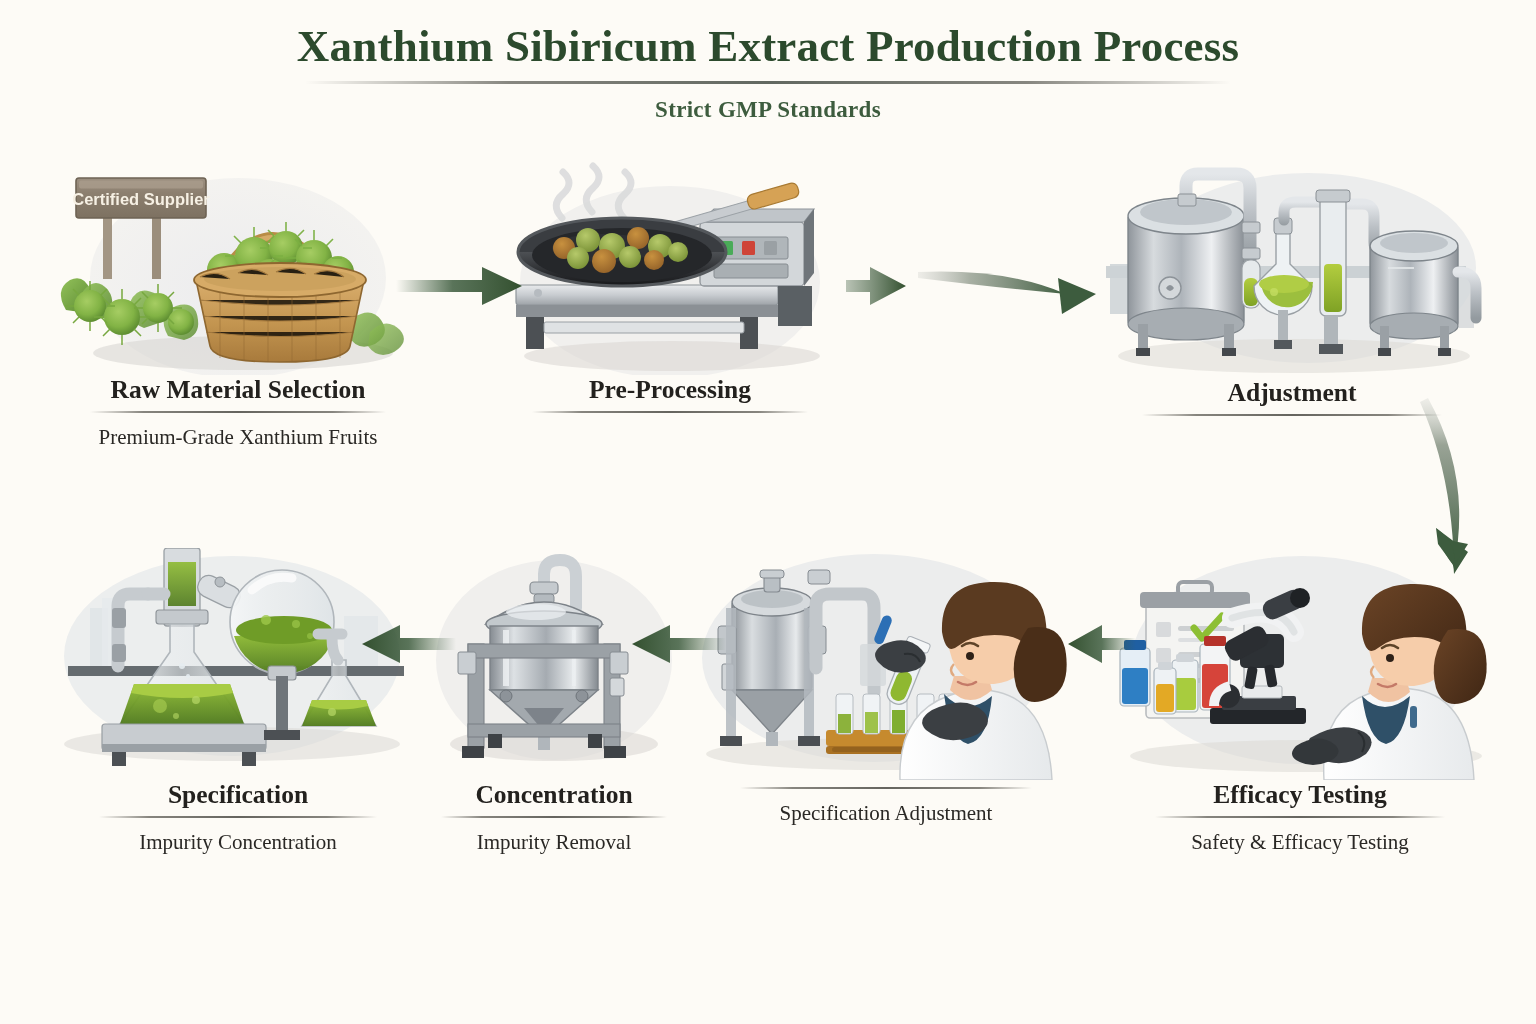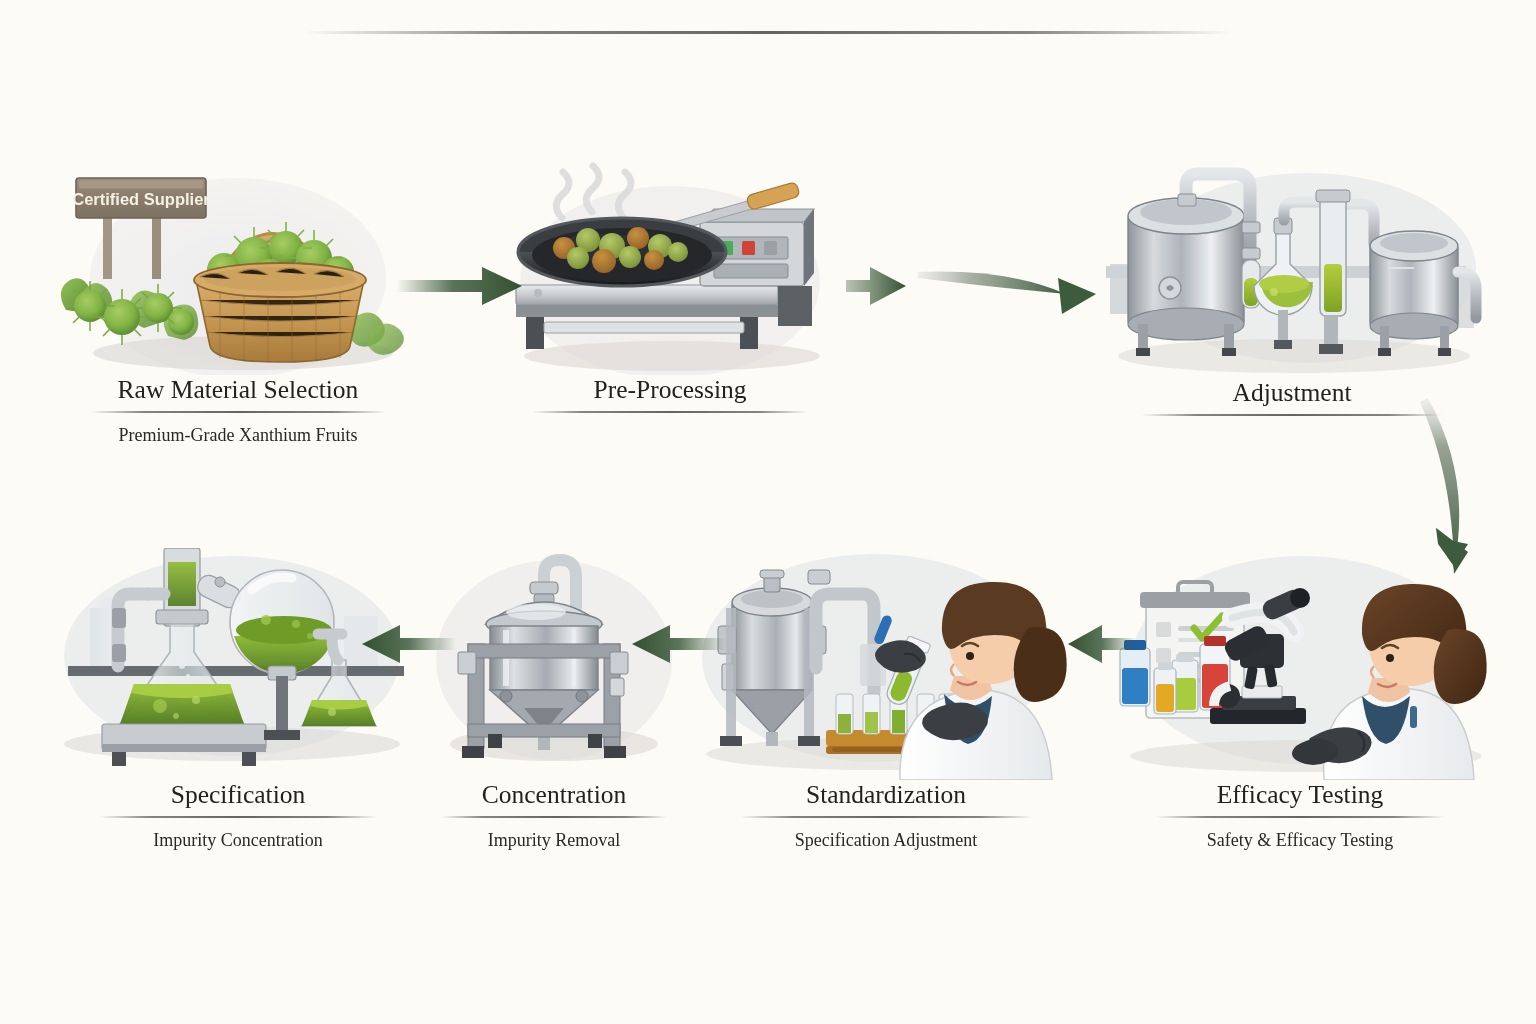--- a/index.html
+++ b/index.html
@@ -37,49 +37,51 @@
     letter-spacing:.3px;
   }
 
   
   .step{position:absolute;}
   .art{position:relative;width:100%;}
   .art svg{display:block;width:100%;height:100%;}
   .caption{width:100%;text-align:center;}
   .cap-title{
     font-family:"Liberation Serif",serif;
-    font-weight:400;
+    font-weight:700;
     font-size:25.5px;
     color:#23211e;
     line-height:1.15;
     white-space:nowrap;
   }
   .cap-rule{
     height:2px;margin:7px auto 0;
     background:linear-gradient(to right,rgba(150,148,140,0) 0%,rgba(105,103,96,.8) 18%,rgba(85,84,78,.9) 50%,rgba(105,103,96,.8) 82%,rgba(150,148,140,0) 100%);
   }
   .cap-sub{
     margin-top:12px;
     font-family:"Liberation Serif",serif;
-    font-size:18px;
+    font-size:21px;
     color:#2a2825;
     white-space:nowrap;
   }
 
   
   .arrow{position:absolute;}
   .arrow svg{display:block;}
 </style>
 </head>
 <body>
 
 <div class="canvas">
 
   <div class="header">
+    <h1 class="title">Xanthium Sibiricum Extract Production Process</h1>
     <div class="title-rule"></div>
+    <div class="subtitle">Strict GMP Standards</div>
   </div>
 
   <div class="step" style="left:48px;top:160px;width:380px;">
     <div class="art" style="height:215px;">
       <svg viewBox="0 0 380 215" xmlns="http://www.w3.org/2000/svg">
         <defs>
           <radialGradient id="bk1" cx="50%" cy="55%" r="58%">
             <stop offset="0%" stop-color="#ececee"></stop>
               <stop offset="100%" stop-color="#f4f3f0"></stop>
           </radialGradient>
@@ -519,21 +521,20 @@
           <path d="M258 116 q-6 6 0 12" fill="none" stroke="#e0a97f" stroke-width="2.4"></path>
           <path d="M262 134 q10 6 18 0" fill="none" stroke="#c47a68" stroke-width="2.6" stroke-linecap="round"></path>
 
           <path d="M188 96 q24 -10 38 6 q10 12 -6 20 q-24 8 -38 -8 q-8 -10 6 -18 z" fill="#3b3f43"></path>
           <path d="M236 162 q34 -16 52 2 q10 12 -6 22 q-30 14 -52 -4 q-10 -10 6 -20 z" fill="#3b3f43"></path>
           <path d="M208 106 q12 -2 16 8" fill="none" stroke="#2a2e31" stroke-width="2"></path>
         </g>
       </svg>
     </div>
     <div class="caption">
-      <div class="cap-title">Standardization</div>
       <div class="cap-rule" style="width:292px;"></div>
       <div class="cap-sub">Specification Adjustment</div>
     </div>
   </div>
 
   <div class="step" style="left:432px;top:548px;width:244px;">
     <div class="art" style="height:232px;">
       <svg viewBox="0 0 244 232" xmlns="http://www.w3.org/2000/svg">
         <defs>
           <linearGradient id="vessel3" x1="0" y1="0" x2="1" y2="0">

